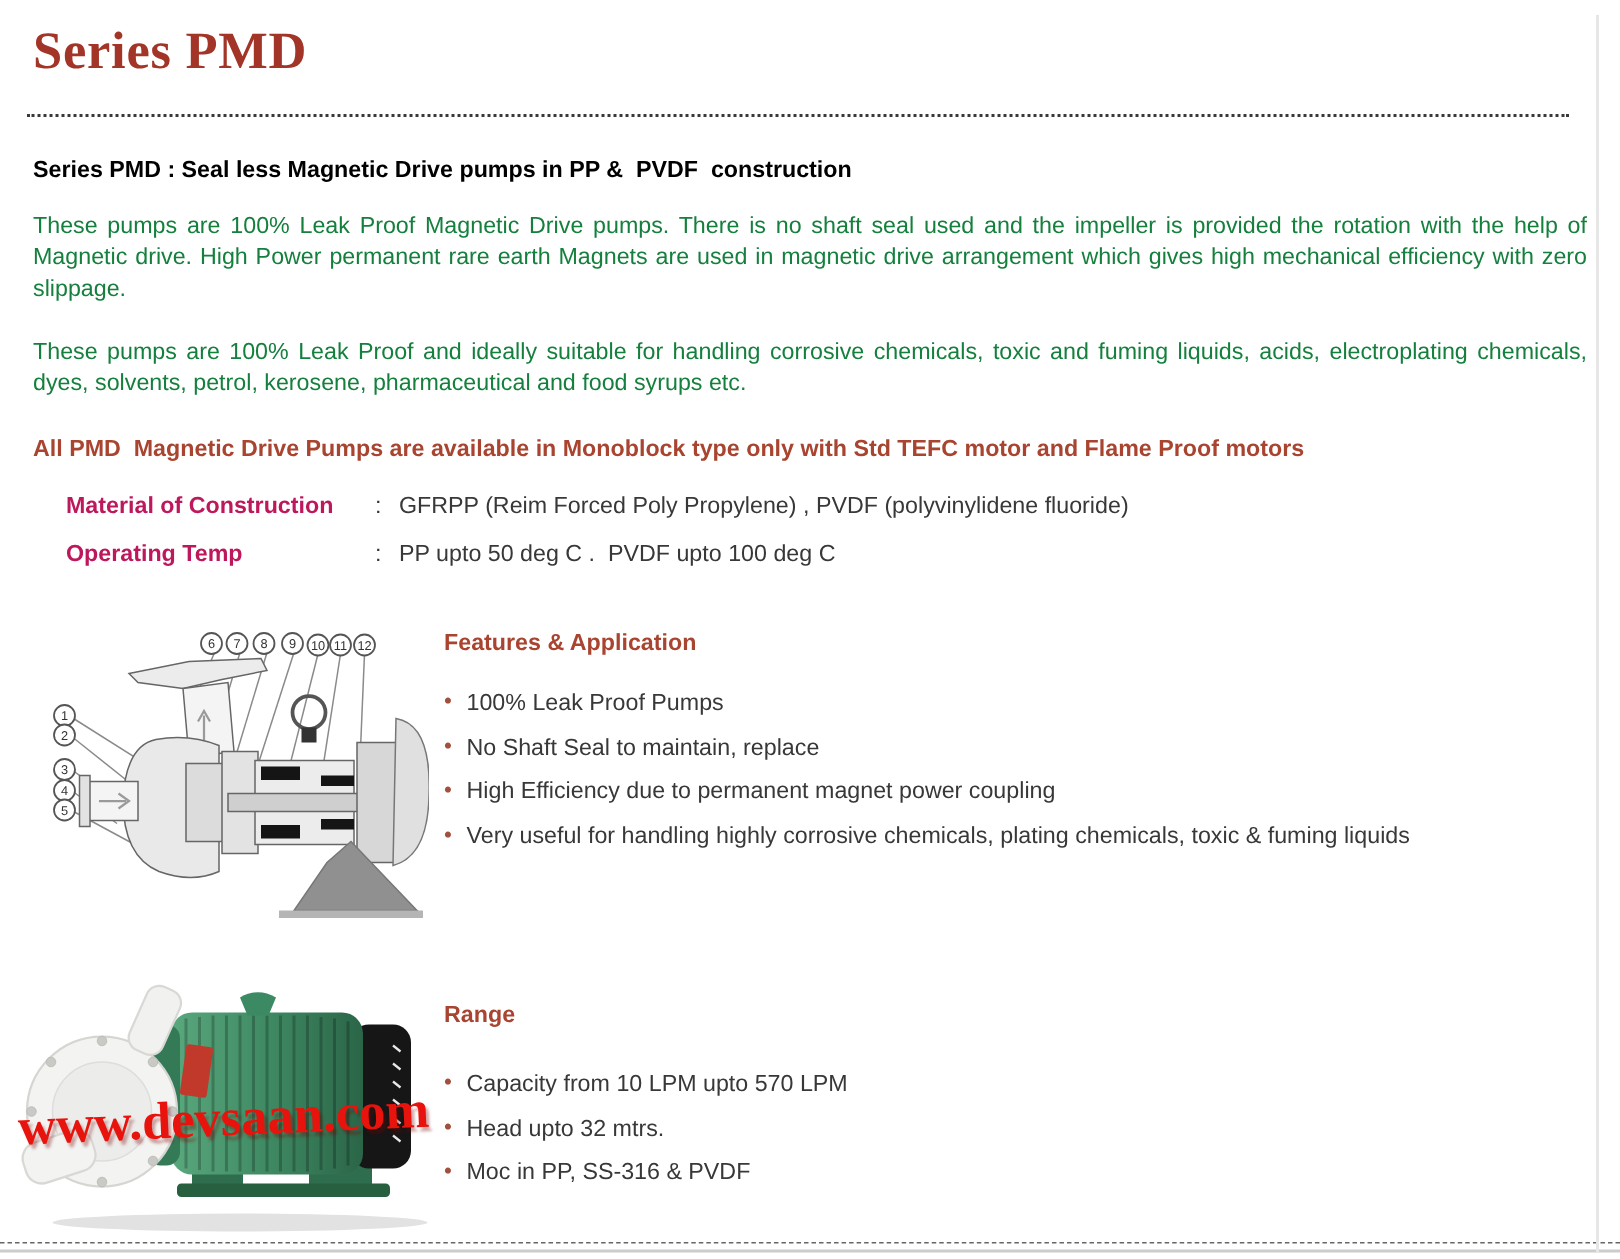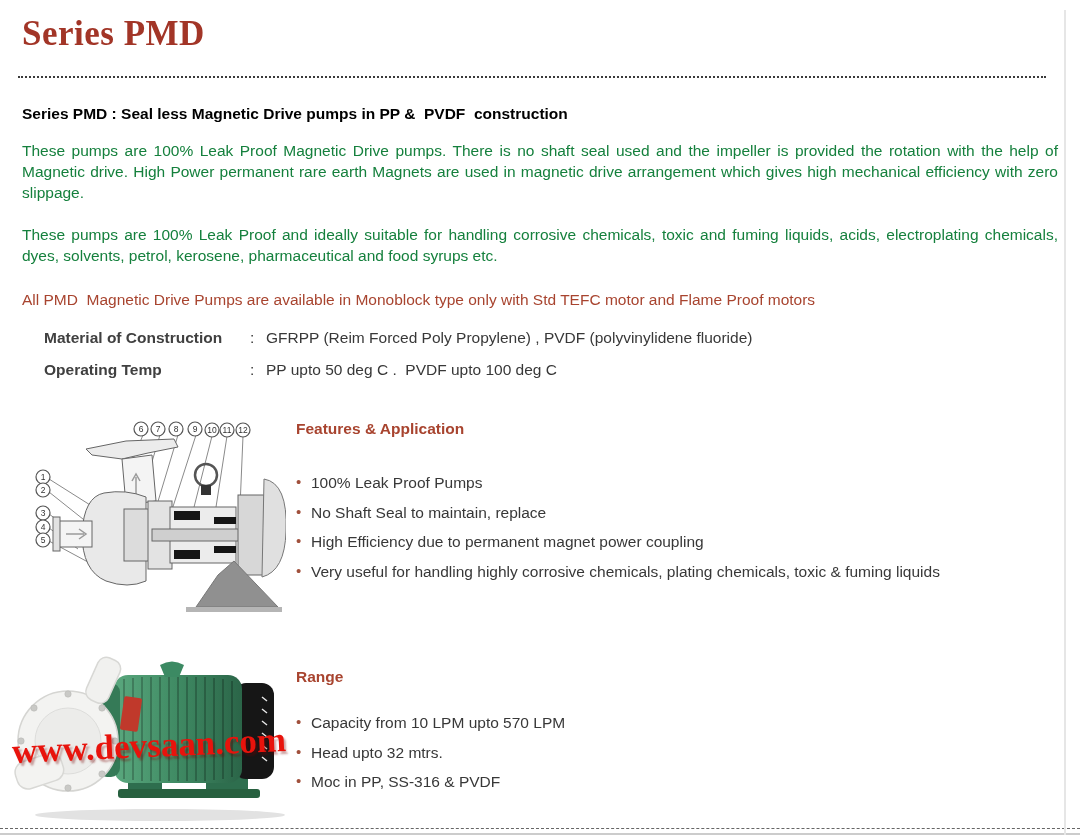--- a/index.html
+++ b/index.html
@@ -16,39 +16,39 @@
 
   .subtitle { position:absolute; left:22px; top:105px; width:1036px;
               font-size:15.5px; font-weight:bold; color:#000000; white-space:pre-wrap; }
 
   .para { position:absolute; left:22px; width:1036px; text-align:justify;
           font-size:15.5px; line-height:21px; color:#15803d; }
   .p1 { top:140px; }
   .p2 { top:224px; }
 
   .highlight { position:absolute; left:22px; top:291px; width:1036px;
-               font-size:15.5px; font-weight:normal; color:#A8442F; white-space:pre-wrap; }
+               font-size:15.5px; font-weight:bold; color:#A8442F; white-space:pre-wrap; }
 
   .specs { position:absolute; left:44px; top:328px; width:1000px; }
   .spec-row { display:flex; margin-bottom:12px; font-size:15.5px; line-height:20px; }
-  .spec-label { width:206px; font-weight:bold; color:#404040; }
+  .spec-label { width:206px; font-weight:bold; color:#be185d; }
   .spec-sep { width:16px; color:#383838; }
   .spec-value { color:#383838; white-space:pre-wrap; }
 
   .diagram { position:absolute; left:28px; top:413px; width:258px; height:205px; }
   .diagram svg { width:100%; height:100%; }
   .callout circle { fill:#ffffff; stroke:#555; stroke-width:1.2; }
   .callout text { font-family:"Liberation Sans", sans-serif; font-size:8.5px; fill:#333;
                   text-anchor:middle; }
 
   .section { position:absolute; left:296px; width:745px; }
   .features { top:420px; }
   .range { top:668px; }
   .section h2 { font-size:15.5px; font-weight:bold; color:#A8442F; }
-  .features ul { margin-top:35px; }
+  .features ul { margin-top:21px; }
   .range ul { margin-top:27px; }
   .section ul { list-style:none; }
   .section li { position:relative; padding-left:15px; font-size:15.5px; line-height:20px;
                 margin-bottom:9.5px; color:#383838; }
   .section li::before { content:"\2022"; position:absolute; left:0; top:-1px;
                         color:#A0503C; font-size:15px; }
 
   .photo { position:absolute; left:10px; top:652px; width:285px; height:172px; }
   .photo svg { width:100%; height:100%; }
 

